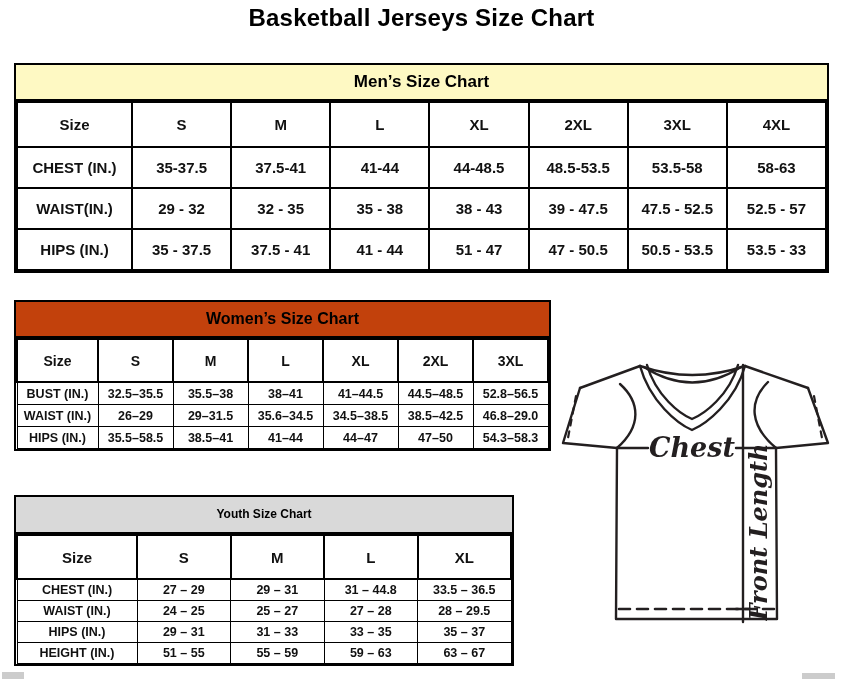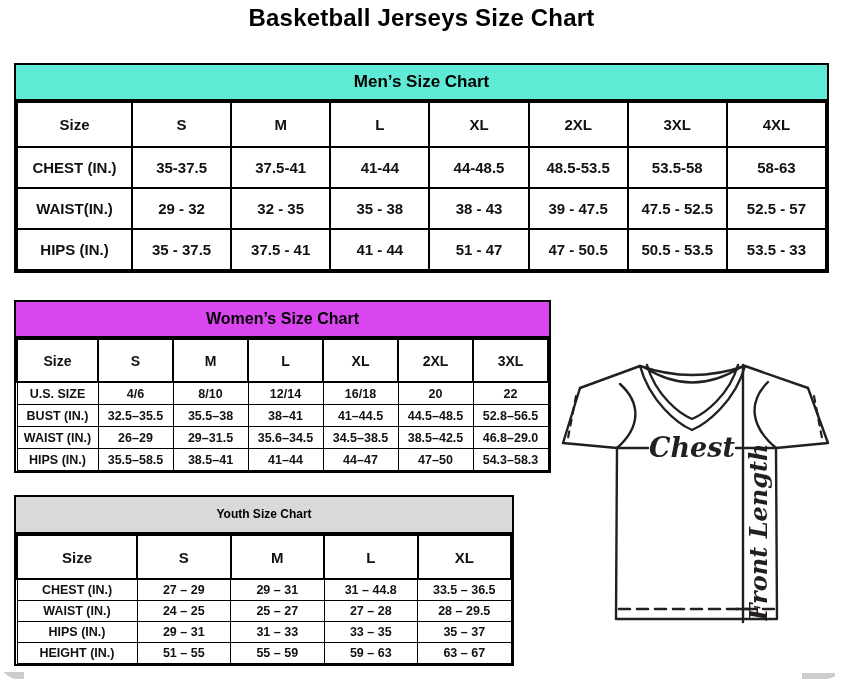--- a/index.html
+++ b/index.html
@@ -1,18 +1,18 @@
 <!DOCTYPE html>
 <html><head>
 <meta charset="utf-8">
 <style>
   html,body{margin:0;padding:0;background:#fff;}
   #screen{
     position:relative; width:843px; height:679px; background:#ffffff;
-    font-family:"Liberation Sans", sans-serif; color:#000; overflow:hidden;border-radius:18px;
+    font-family:"Liberation Sans", sans-serif; color:#000; overflow:hidden;
   }
   .page-title{
     position:absolute; top:4px; left:0; width:100%;
     text-align:center; font-size:24px; font-weight:bold; letter-spacing:0.2px;
   }
   .chart-box{ position:absolute; border:2px solid #000; background:#fff; }
   .box-title{
     background:#d9d9d9; border-bottom:2px solid #000;
     text-align:center; font-weight:bold;
   }
@@ -48,21 +48,21 @@
   #scroll-stub-right{ left:802px; top:673px; width:33px; height:6px; }
 </style>
 </head>
 <body>
 
 <div id="screen">
 
   <div class="page-title">Basketball Jerseys Size Chart</div>
 
   <div class="chart-box" id="men-box">
-    <div class="box-title" style="background: #5eead4;">Men’s Size Chart</div>
+    <div class="box-title" style="background: #fef9c3;">Men’s Size Chart</div>
     <table class="size-table" id="men-table">
         <colgroup>
           <col style="width: 115px;">
           <col>
           <col>
           <col>
           <col>
           <col>
           <col>
           <col>
@@ -108,21 +108,21 @@
             <td>51 - 47</td>
             <td>47 - 50.5</td>
             <td>50.5 - 53.5</td>
             <td>53.5 - 33</td>
           </tr>
         </tbody>
       </table>
   </div>
 
   <div class="chart-box" id="women-box">
-    <div class="box-title" style="background: #d946ef;">Women’s Size Chart</div>
+    <div class="box-title" style="background: #c2410c;">Women’s Size Chart</div>
     <table class="size-table small-table" id="women-table">
         <colgroup>
           <col style="width: 81px;">
           <col>
           <col>
           <col>
           <col>
           <col>
           <col>
         </colgroup>
@@ -132,29 +132,20 @@
             <th>S</th>
             <th>M</th>
             <th>L</th>
             <th>XL</th>
             <th>2XL</th>
             <th>3XL</th>
           </tr>
         </thead>
         <tbody>
           <tr>
-            <td>U.S. SIZE</td>
-            <td>4/6</td>
-            <td>8/10</td>
-            <td>12/14</td>
-            <td>16/18</td>
-            <td>20</td>
-            <td>22</td>
-          </tr>
-          <tr>
             <td>BUST (IN.)</td>
             <td>32.5–35.5</td>
             <td>35.5–38</td>
             <td>38–41</td>
             <td>41–44.5</td>
             <td>44.5–48.5</td>
             <td>52.8–56.5</td>
           </tr>
           <tr>
             <td>WAIST (IN.)</td>

